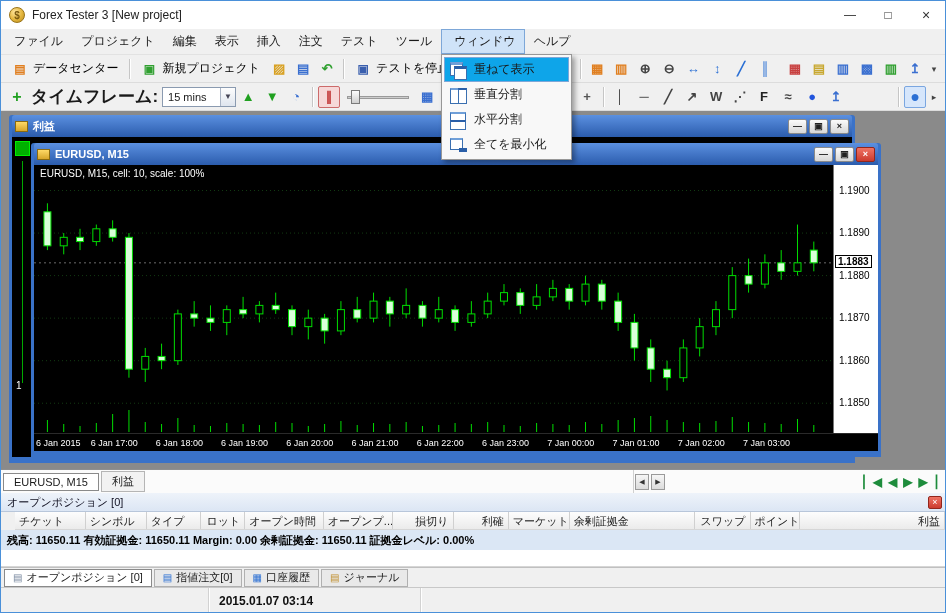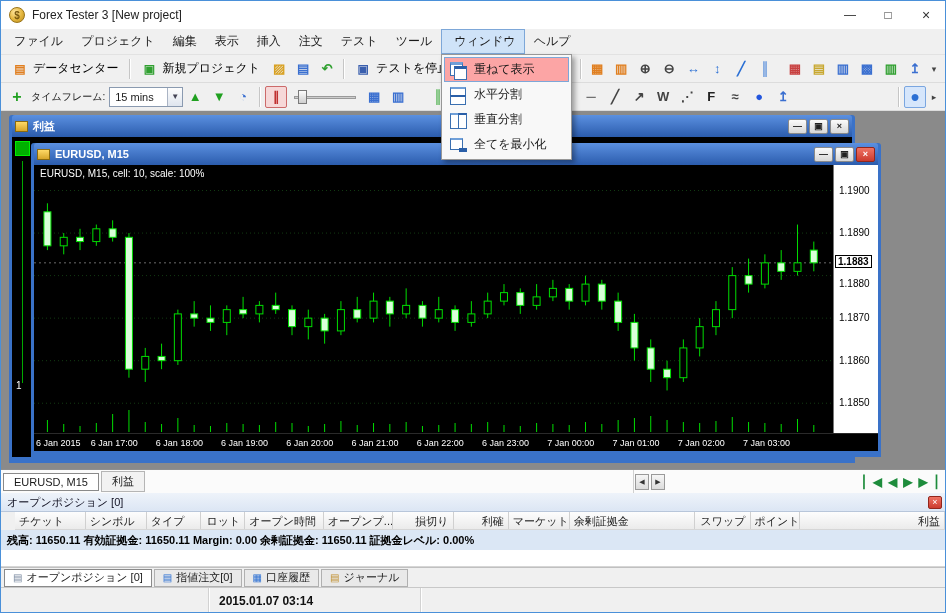--- a/index.html
+++ b/index.html
@@ -27,35 +27,35 @@
   
   .toolbar { height:28px; flex:0 0 28px; background:#f0f0f0; display:flex; align-items:center; padding:0 4px; border-bottom:1px solid #dcdcdc; }
   .tb-btn { display:flex; align-items:center; gap:5px; padding:2px 6px; font-size:12px; border:1px solid transparent; white-space:nowrap; }
   .tb-btn .tbicon { width:16px; height:16px; margin:0; font-size:12px; }
   .tb-group { display:flex; align-items:center; }
   .tbicon { width:22px; height:22px; display:flex; align-items:center; justify-content:center;
             font-size:13px; font-weight:bold; border:1px solid transparent; border-radius:2px; margin:0 1px; }
   .tbicon.pressed { background:#f6d8d8; border-color:#cc6a6a; }
   .tbicon[data-name="sync-chart-icon"].pressed { background:#d6e6fb; border-color:#7aa6e0; font-size:16px; }
   .sep-v { width:1px; height:20px; background:#c6c6c6; box-shadow:1px 0 0 #ffffff; margin:0 4px; flex:0 0 1px; }
-  .tb-label { font-size:10px; margin:0 4px 0 2px; white-space:nowrap; }
+  .tb-label { font-size:17px; margin:0 4px 0 2px; white-space:nowrap;font-weight:bold; }
   .combo { width:74px; height:20px; background:#fff; border:1px solid #8a9ab0; display:flex; align-items:center; font-size:11px; }
   .combo .combo-value { flex:1; padding-left:5px; }
   .combo .combo-arrow { width:15px; height:100%; background:linear-gradient(#fdfdfd,#dfe5ee); border-left:1px solid #aab4c4;
                         display:flex; align-items:center; justify-content:center; font-size:8px; color:#445; }
   .slider { width:62px; height:18px; position:relative; margin:0 6px; }
   .slider-track { position:absolute; left:0; right:0; top:8px; height:3px; background:#cdcdcd; border:1px solid #9a9a9a; }
   .slider-handle { position:absolute; left:4px; top:2px; width:9px; height:14px; background:linear-gradient(#fdfdfd,#cfcfcf); border:1px solid #7a7a7a; }
   .overflow2 { width:14px; font-size:9px; color:#444; display:flex; justify-content:center; }
 
   
   .dropdown { position:absolute; left:366px; top:53px; width:131px; background:#f8f8f8;
               border:1px solid #979797; box-shadow:3px 3px 5px rgba(0,0,0,.35); z-index:60; padding:2px; }
   .dd-item { display:flex; align-items:center; gap:7px; height:25px; padding:0 4px; font-size:12px; border:1px solid transparent; }
-  .dd-item.active { background:#fca5a5; border-color:#7da7d8;align-items:center; }
+  .dd-item.active { background:#0ea5e9; border-color:#7da7d8;align-items:center; }
   .dd-icon { width:18px; height:15px; position:relative; flex:0 0 18px; }
   .dd-icon::before, .dd-icon::after { content:""; position:absolute; background:#fff; border:1px solid #3a6fb0; }
   .icon-cascade::before { left:1px; top:0; width:11px; height:10px; border-top:3px solid #6f9fd8; }
   .icon-cascade::after  { left:5px; top:4px; width:11px; height:10px; border-top:3px solid #2a5fa8; }
   .icon-split-horizontal::before { left:1px; top:0; width:14px; height:7px; border-top:2px solid #6f9fd8; }
   .icon-split-horizontal::after  { left:1px; top:8px; width:14px; height:7px; border-top:2px solid #2a5fa8; }
   .icon-split-vertical::before { left:1px; top:1px; width:7px; height:13px; border-top:2px solid #6f9fd8; }
   .icon-split-vertical::after  { left:9px; top:1px; width:7px; height:13px; border-top:2px solid #2a5fa8; }
   .icon-minimize-all::before { left:1px; top:1px; width:11px; height:9px; border-top:2px solid #6f9fd8; }
   .icon-minimize-all::after  { right:0; bottom:0; width:8px; height:4px; background:#2a5fa8; border:none; }
@@ -447,21 +447,21 @@
               <line x1="763.495918367347" x2="763.495918367347" y1="59.55555555555661" y2="110.6031746031779" stroke="#00dd00"></line>
               <rect x="759.995918367347" y="97.84126984127494" width="7" height="8.507936507935298" fill="#000000" stroke="#00dd00"></rect>
               <line x1="763.495918367347" x2="763.495918367347" y1="267" y2="254" stroke="#00dd00"></line>
               <line x1="779.8020408163267" x2="779.8020408163267" y1="76.57142857142723" y2="106.34920634921023" stroke="#00dd00"></line>
               <rect x="776.3020408163267" y="85.07936507936253" width="7" height="12.761904761912405" fill="#d9ffd9" stroke="#00dd00"></rect>
               <line x1="779.8020408163267" x2="779.8020408163267" y1="267" y2="260" stroke="#00dd00"></line>
             </svg></div>
         <div id="price-axis" data-name="price-axis">
             <span class="ptick" data-name="price-tick" style="top: 19.5238px;">1.1900</span>
             <span class="ptick" data-name="price-tick" style="top: 62.0635px;">1.1890</span>
-            <span class="ptick" data-name="price-tick" style="top: 104.603px; margin-top: 8px;">1.1880</span>
+            <span class="ptick" data-name="price-tick" style="top: 104.603px;">1.1880</span>
             <span class="ptick" data-name="price-tick" style="top: 147.143px;">1.1870</span>
             <span class="ptick" data-name="price-tick" style="top: 189.683px;">1.1860</span>
             <span class="ptick" data-name="price-tick" style="top: 232.222px;">1.1850</span>
             <span class="pcur" data-name="current-price-label" style="top: 89.8413px;">1.1883</span>
           </div>
         <div id="time-axis" data-name="time-axis">
             <span class="ttick" data-name="time-tick" style="left: 2px;">6 Jan 2015</span>
             <span class="ttick" data-name="time-tick" style="left: 56.6388px;">6 Jan 17:00</span>
             <span class="ttick" data-name="time-tick" style="left: 121.863px; text-align: center;">6 Jan 18:00</span>
             <span class="ttick" data-name="time-tick" style="left: 187.088px;">6 Jan 19:00</span>
@@ -548,26 +548,26 @@
   </div>
 
   <div class="dropdown" data-name="window-dropdown-menu" style="left: 440px;">
     <div data-name="window-menu-items">
 
     <div class="dd-item active" data-name="menu-option">
           <span class="dd-icon icon-cascade" data-name="cascade-icon"></span>
           <span class="dd-label">重ねて表示</span>
         </div>
         <div class="dd-item" data-name="menu-option">
+          <span class="dd-icon icon-split-vertical" data-name="split-vertical-icon"></span>
+          <span class="dd-label">垂直分割</span>
+        </div>
+        <div class="dd-item" data-name="menu-option">
           <span class="dd-icon icon-split-horizontal" data-name="split-horizontal-icon"></span>
           <span class="dd-label">水平分割</span>
-        </div>
-        <div class="dd-item" data-name="menu-option">
-          <span class="dd-icon icon-split-vertical" data-name="split-vertical-icon"></span>
-          <span class="dd-label">垂直分割</span>
         </div>
         <div class="dd-item" data-name="menu-option">
           <span class="dd-icon icon-minimize-all" data-name="minimize-all-icon"></span>
           <span class="dd-label">全てを最小化</span>
         </div>
       </div>
   </div>
 
 </div>
 

